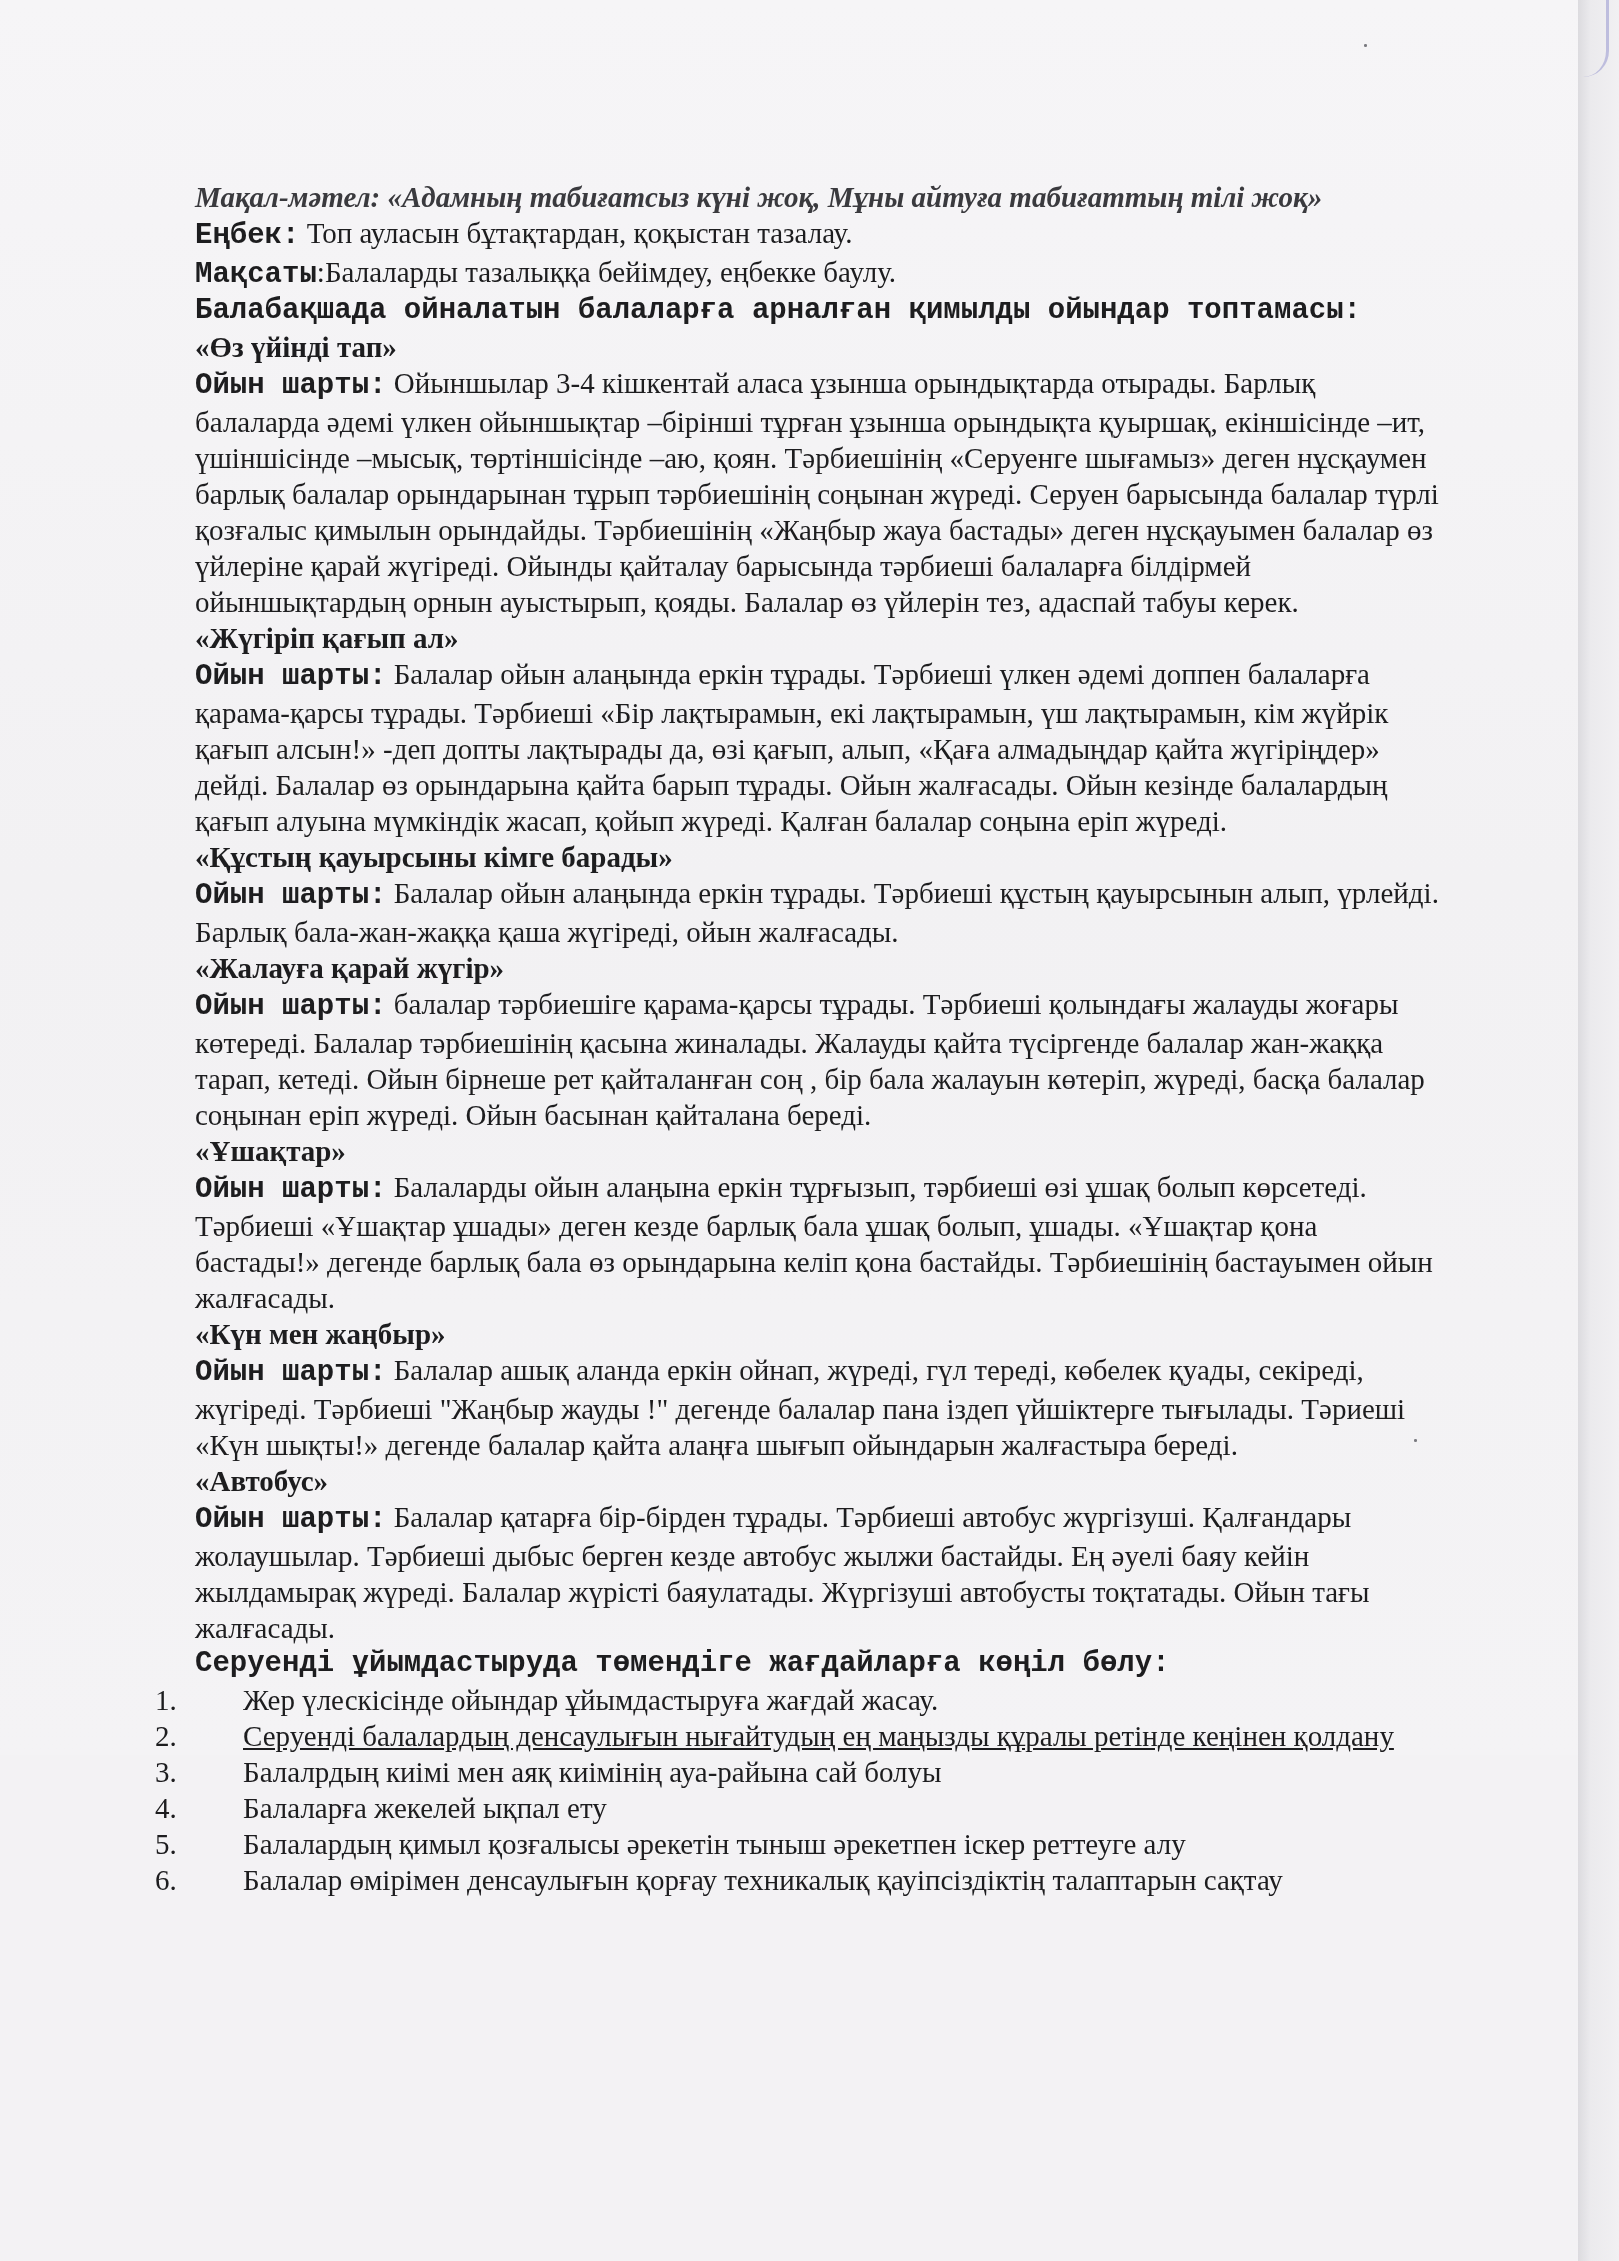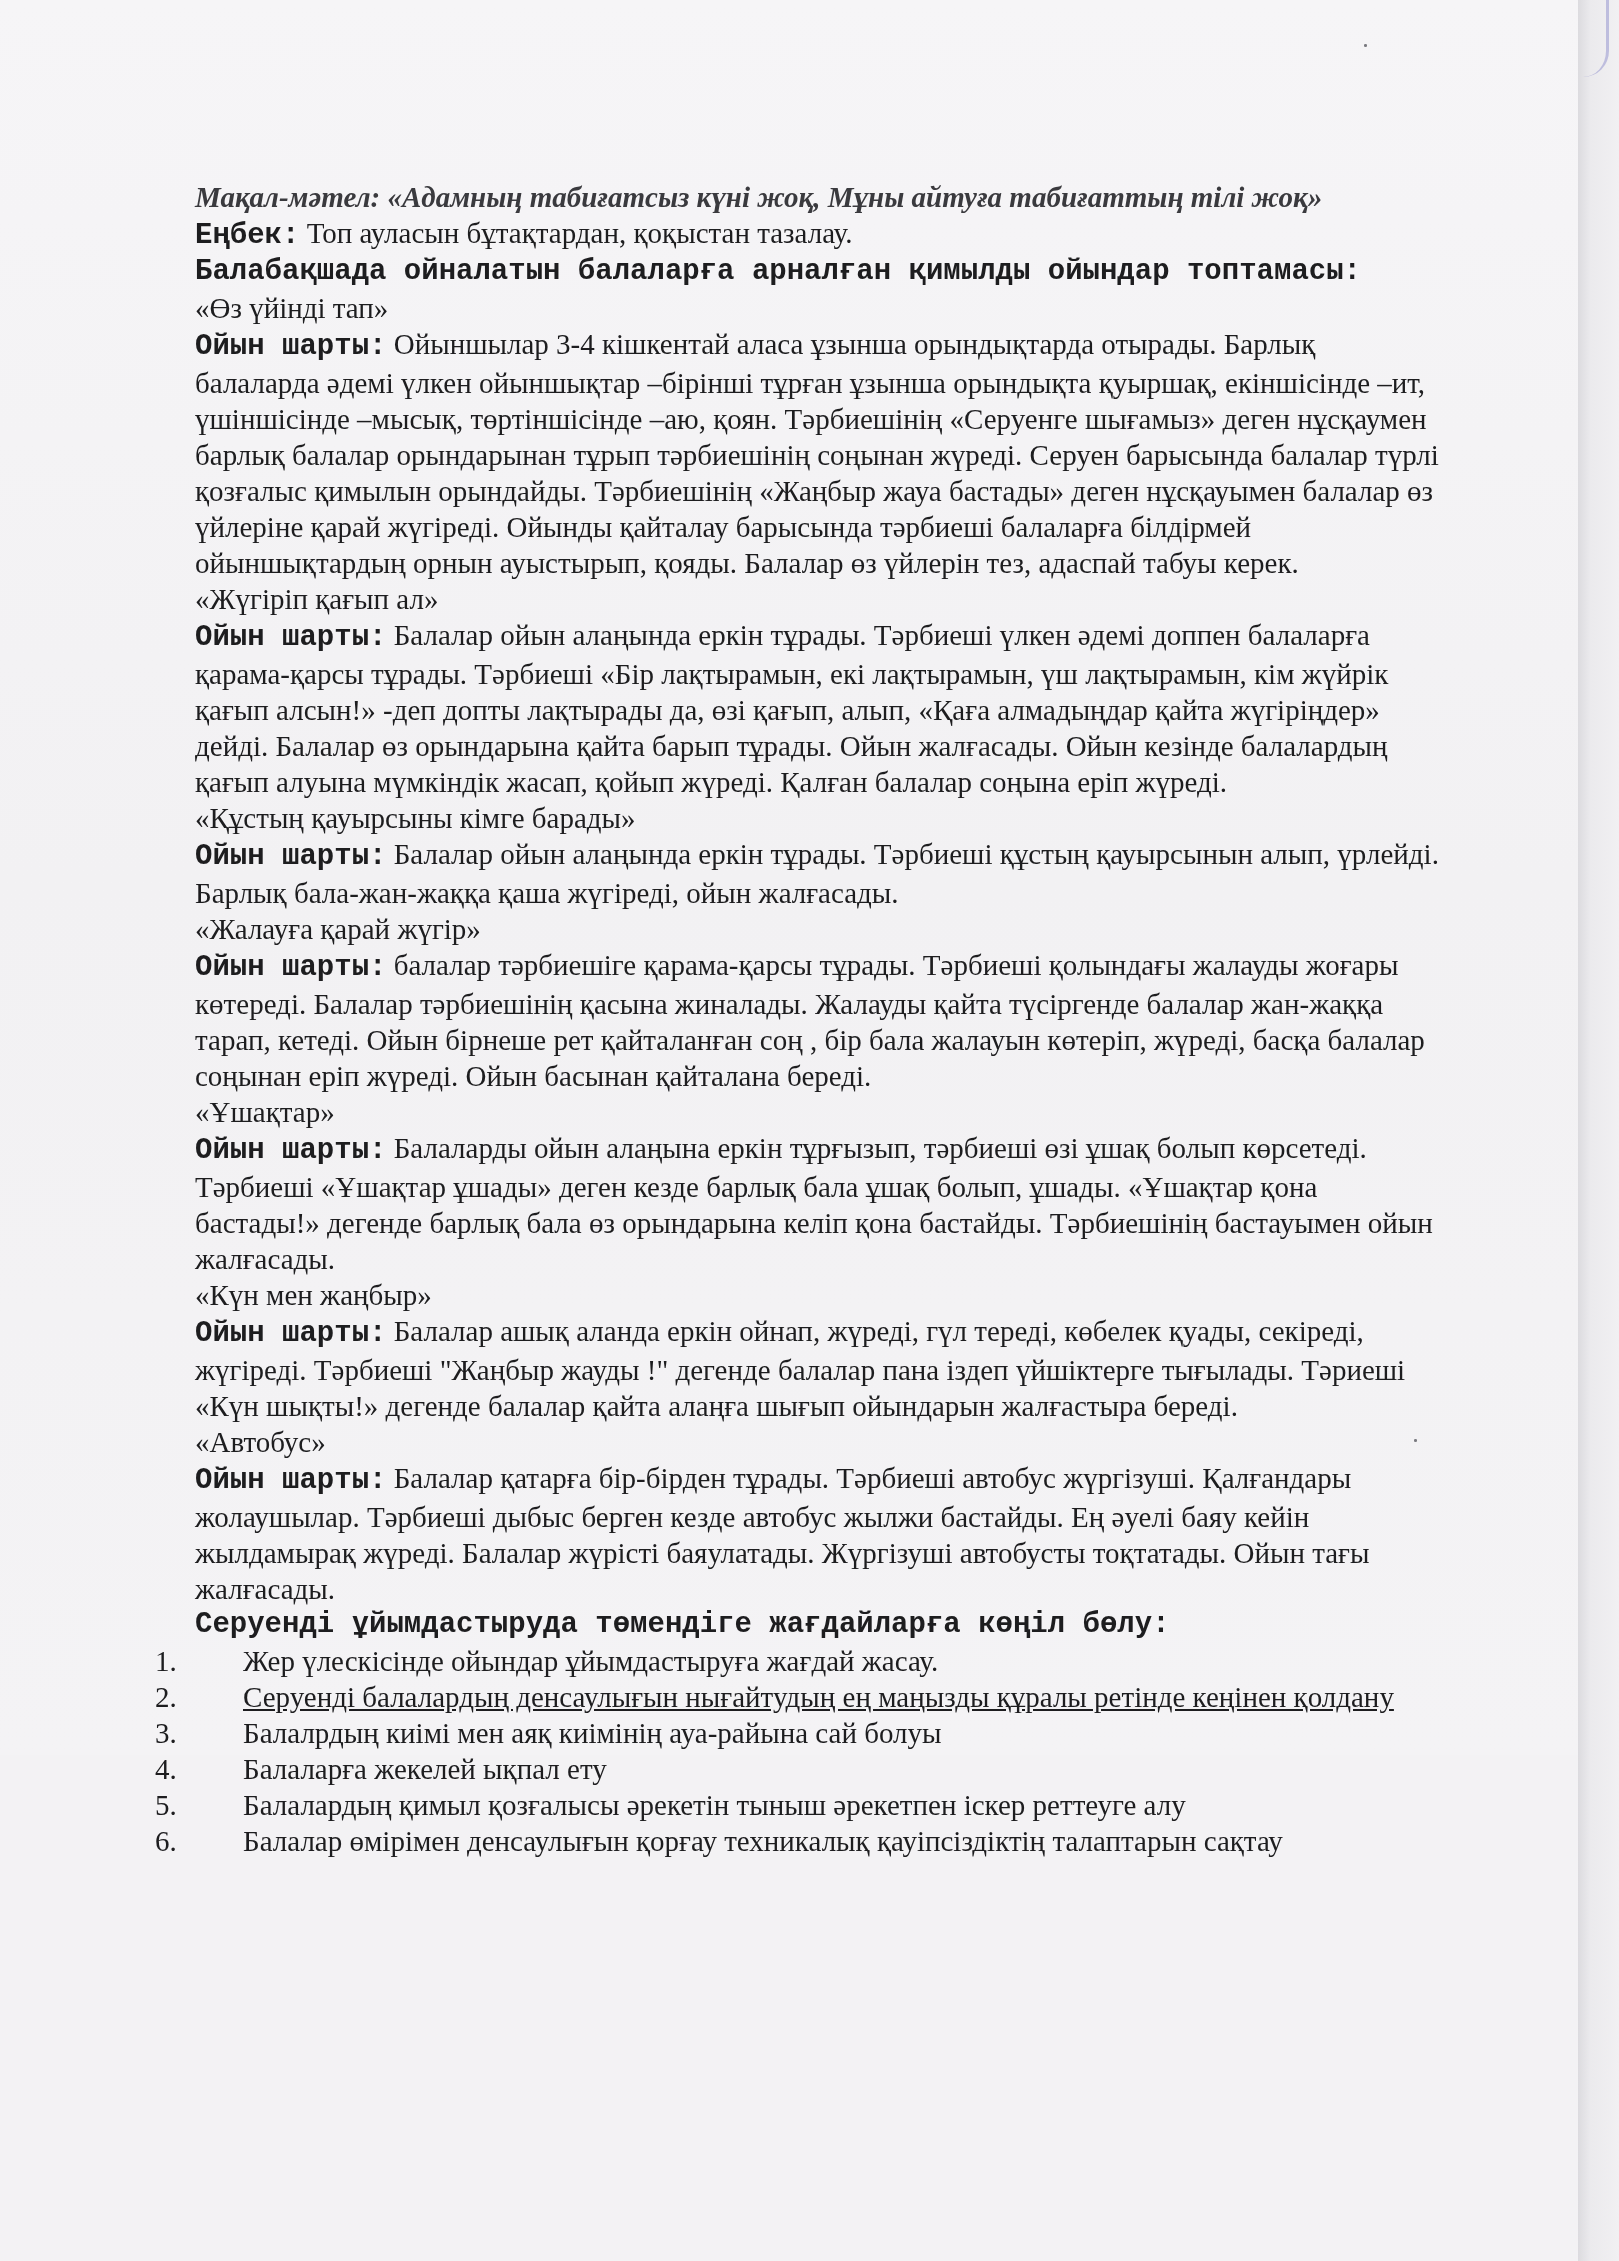--- a/index.html
+++ b/index.html
@@ -61,21 +61,21 @@
     .proverb {
       font-style: italic;
       font-weight: bold;
       color: #3a3a3e;
     }
     .bold {
       font-weight: bold;
       font-family: Liberation Mono, monospace;
     }
     .game-title {
-      font-weight: normal;
+      font-weight: bold;
     }
     ol.rules {
       margin: 0;
       padding: 0;
       list-style: none;
       position: relative;
       left: -40px;
       width: 1290px;
     }
     ol.rules li {
@@ -100,20 +100,23 @@
   <div class="content">
 
     <p class="proverb">
       <span>Мақал-мәтел:</span><span> «Адамның табиғатсыз күні жоқ, Мұны айтуға табиғаттың тілі жоқ»</span>
     </p>
 
     <p>
       <span class="bold">Еңбек:</span><span> Топ ауласын бұтақтардан, қоқыстан тазалау.</span>
     </p>
 
+    <p>
+      <span class="bold">Мақсаты</span><span>:Балаларды тазалыққа бейімдеу, еңбекке баулу.</span>
+    </p>
 
     <p class="bold">Балабақшада ойналатын балаларға арналған қимылды ойындар топтамасы:</p>
 
     <div>
       <p class="game-title">«Өз үйінді тап»</p>
       <p><span class="bold">Ойын шарты:</span><span> Ойыншылар 3-4 кішкентай аласа ұзынша орындықтарда отырады. Барлық балаларда әдемі үлкен ойыншықтар –бірінші тұрған ұзынша орындықта қуыршақ, екіншісінде –ит, үшіншісінде –мысық, төртіншісінде –аю, қоян. Тәрбиешінің «Серуенге шығамыз» деген нұсқаумен барлық балалар орындарынан тұрып тәрбиешінің соңынан жүреді. Серуен барысында балалар түрлі қозғалыс қимылын орындайды. Тәрбиешінің «Жаңбыр жауа бастады» деген нұсқауымен балалар өз үйлеріне қарай жүгіреді. Ойынды қайталау барысында тәрбиеші балаларға білдірмей ойыншықтардың орнын ауыстырып, қояды. Балалар өз үйлерін тез, адаспай табуы керек.</span></p>
     </div>
 
     <div>
       <p class="game-title">«Жүгіріп қағып ал»</p>

